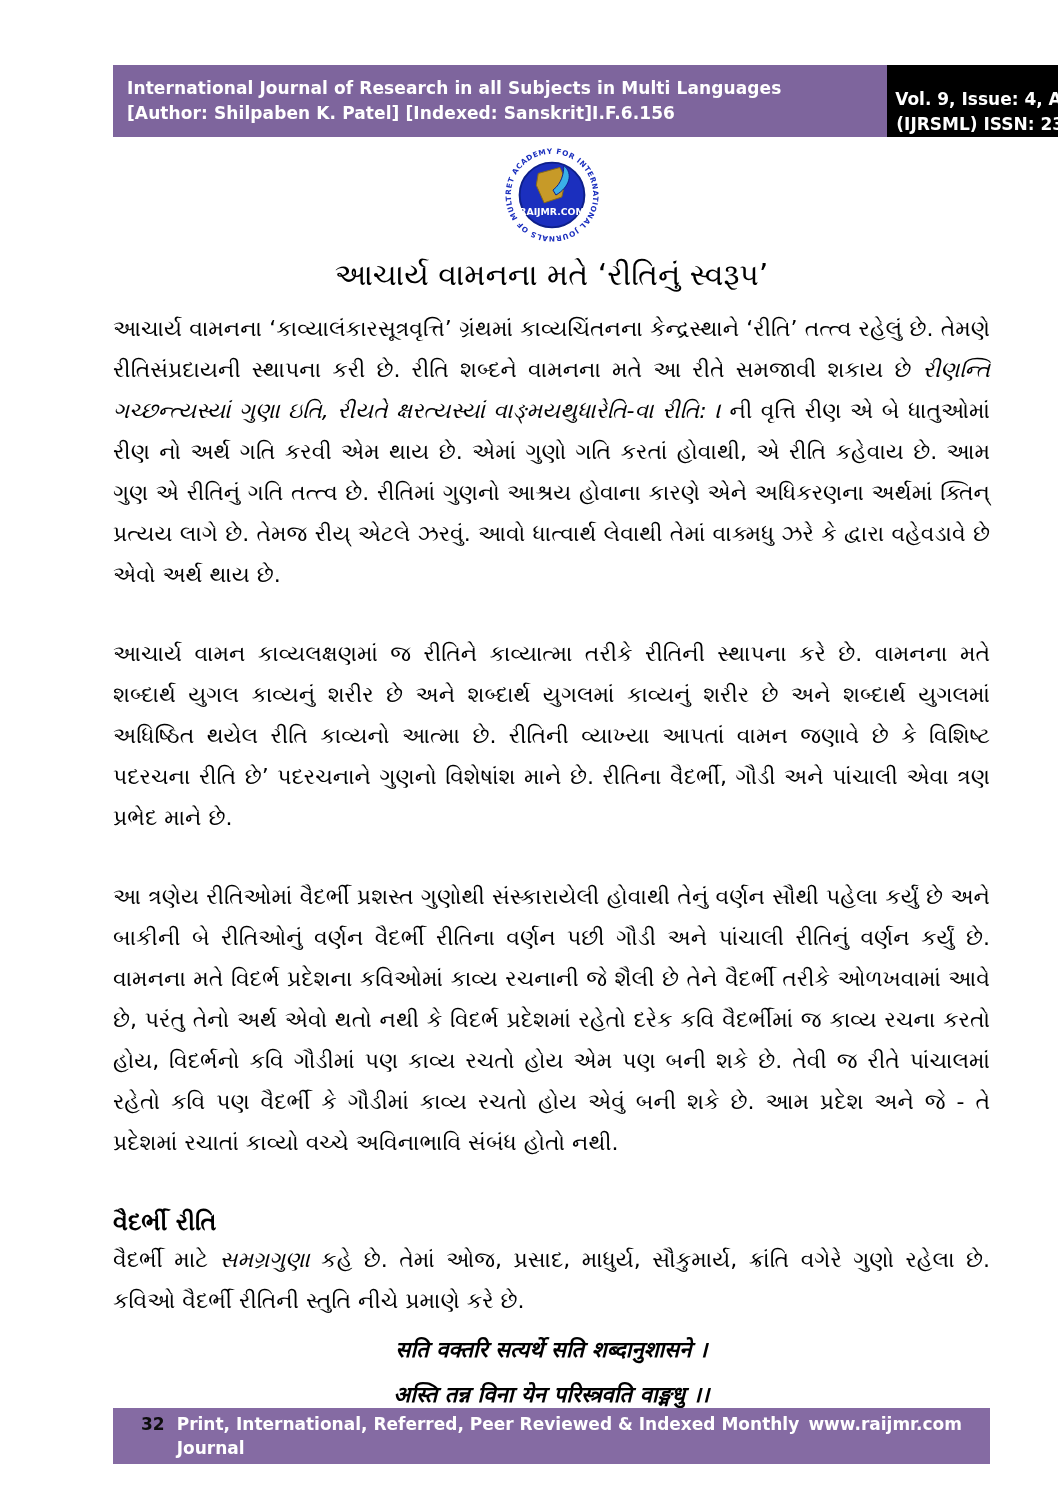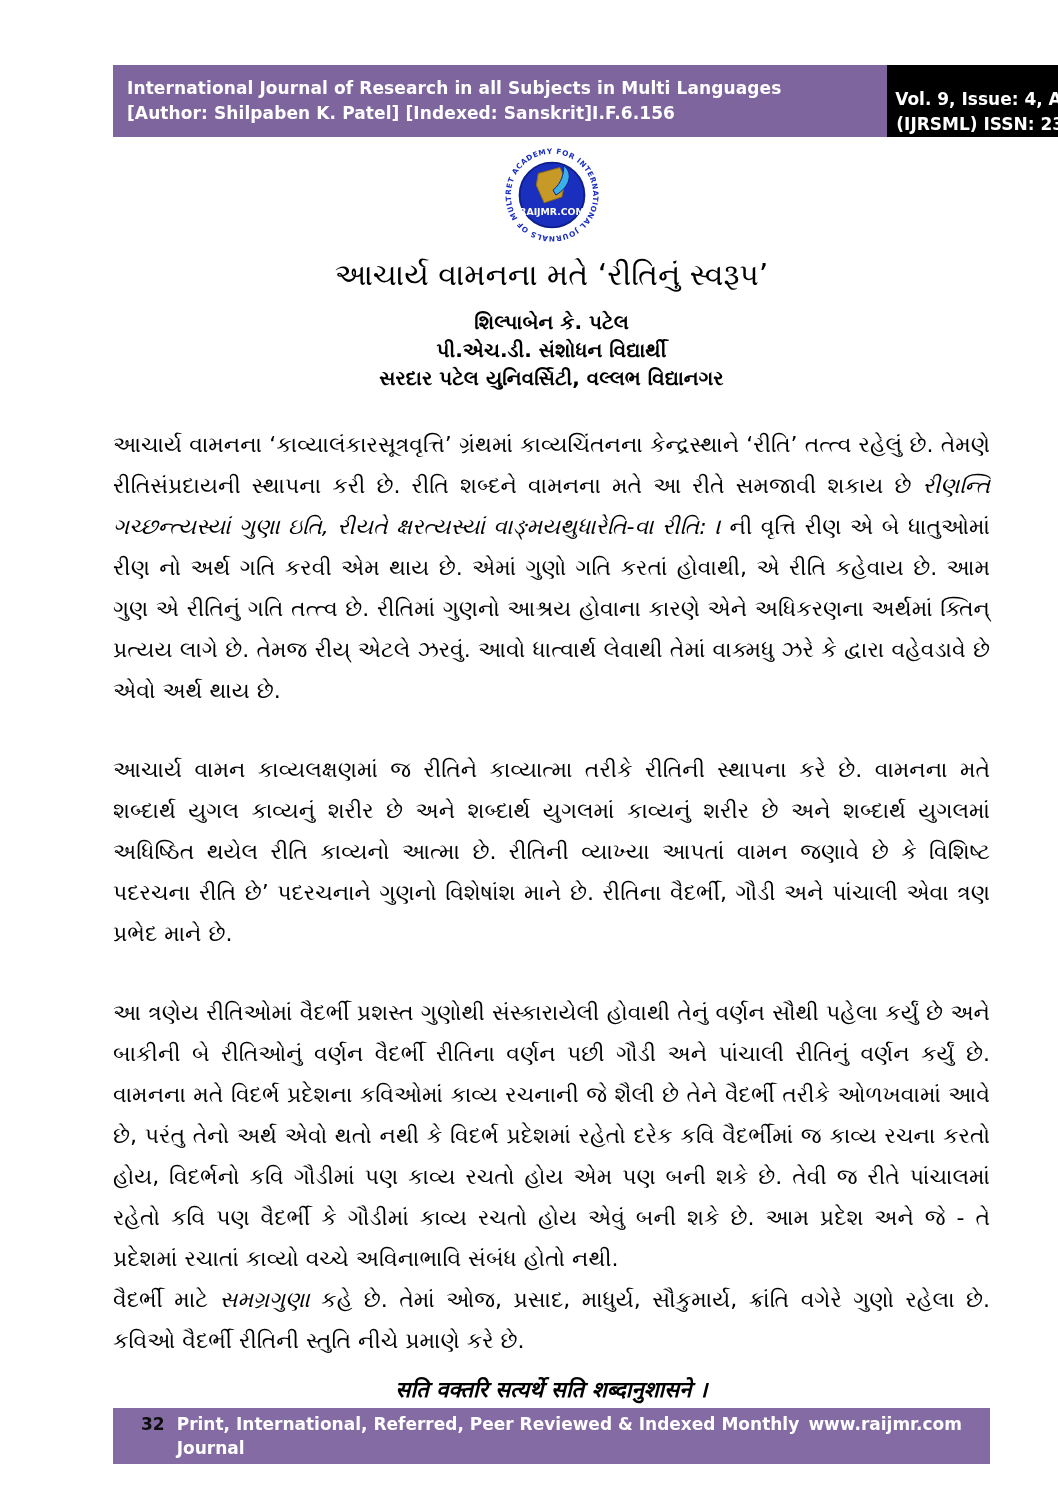--- a/index.html
+++ b/index.html
@@ -96,32 +96,28 @@
         </text>
         <circle cx="54" cy="54" r="33" fill="#1b2fbe" stroke="#0d1f8a" stroke-width="2"></circle>
         <path d="M40,32 L62,26 L68,38 L64,56 L46,62 L38,44 Z" fill="#c79a28" stroke="#8a6a14" stroke-width="1"></path>
         <path d="M66,24 C76,32 72,46 58,54 L55,49 C64,42 66,32 66,24 Z" fill="#3ab0e8" stroke="#0d1f8a" stroke-width="1"></path>
         <text x="54" y="74" text-anchor="middle" font-size="9.5" fill="#ffffff" font-weight="bold" font-family="DejaVu Sans, sans-serif">RAIJMR.COM</text>
       </svg>
     </div>
 
     <div class="title">આચાર્ય વામનના મતે ‘રીતિનું સ્વરૂપ’</div>
 
-    <div class="authors">
-      <div>શિલ્પાબેન કે. પટેલ</div>
-      <div>પી.એચ.ડી. સંશોધન વિદ્યાર્થી</div>
-      <div>સરદાર પટેલ યુનિવર્સિટી, વલ્લભ વિદ્યાનગર</div>
-    </div>
 
     <p class="body-para first"><span>આચાર્ય વામનના ‘કાવ્યાલંકારસૂત્રવૃત્તિ’ ગ્રંથમાં કાવ્યચિંતનના કેન્દ્રસ્થાને ‘રીતિ’ તત્ત્વ રહેલું છે.  તેમણે રીતિસંપ્રદાયની સ્થાપના કરી છે.  રીતિ શબ્દને વામનના મતે આ રીતે સમજાવી શકાય છે </span><span class="italic">રીણન્તિ ગચ્છન્ત્યસ્યાં ગુણા ઇતિ, રીયતે ક્ષરત્યસ્યાં વાઙ્મયથુધારેતિ-વા રીતિ: ।</span><span> ની વૃત્તિ રીણ એ બે ધાતુઓમાં રીણ નો અર્થ ગતિ કરવી એમ થાય છે.  એમાં ગુણો ગતિ કરતાં હોવાથી, એ રીતિ કહેવાય છે.  આમ ગુણ એ રીતિનું  ગતિ તત્ત્વ છે.  રીતિમાં ગુણનો આશ્રય હોવાના કારણે એને અધિકરણના અર્થમાં ક્તિન્ પ્રત્યય લાગે છે.  તેમજ રીય્ એટલે ઝરવું.  આવો ધાત્વાર્થ લેવાથી તેમાં વાક્મધુ ઝરે કે દ્વારા વહેવડાવે છે એવો અર્થ થાય છે.</span></p>
 
     <p class="body-para">આચાર્ય વામન કાવ્યલક્ષણમાં જ રીતિને કાવ્યાત્મા તરીકે રીતિની સ્થાપના કરે છે. વામનના મતે શબ્દાર્થ યુગલ કાવ્યનું શરીર છે અને શબ્દાર્થ યુગલમાં કાવ્યનું શરીર છે અને શબ્દાર્થ યુગલમાં અધિષ્ઠિત થયેલ રીતિ કાવ્યનો આત્મા છે.  રીતિની વ્યાખ્યા આપતાં વામન જણાવે છે કે વિશિષ્ટ પદરચના રીતિ છે’ પદરચનાને ગુણનો વિશેષાંશ માને છે.  રીતિના વૈદર્ભી, ગૌડી અને પાંચાલી એવા ત્રણ પ્રભેદ માને છે.</p>
 
     <p class="body-para">આ ત્રણેય રીતિઓમાં વૈદર્ભી પ્રશસ્ત ગુણોથી સંસ્કારાયેલી હોવાથી તેનું વર્ણન સૌથી પહેલા કર્યું છે અને બાકીની બે રીતિઓનું વર્ણન વૈદર્ભી રીતિના વર્ણન પછી ગૌડી અને પાંચાલી રીતિનું વર્ણન કર્યું છે.  વામનના મતે વિદર્ભ પ્રદેશના કવિઓમાં કાવ્ય રચનાની જે શૈલી છે તેને વૈદર્ભી તરીકે ઓળખવામાં આવે છે, પરંતુ તેનો અર્થ એવો થતો નથી કે વિદર્ભ પ્રદેશમાં રહેતો દરેક કવિ વૈદર્ભીમાં જ કાવ્ય રચના કરતો હોય, વિદર્ભનો કવિ ગૌડીમાં પણ કાવ્ય રચતો હોય એમ પણ બની શકે છે.  તેવી જ રીતે પાંચાલમાં રહેતો કવિ પણ વૈદર્ભી કે ગૌડીમાં કાવ્ય રચતો હોય એવું બની શકે છે.  આમ પ્રદેશ અને જે - તે પ્રદેશમાં રચાતાં કાવ્યો વચ્ચે અવિનાભાવિ સંબંધ હોતો નથી.</p>
 
+    <h2 class="section-heading">વૈદર્ભી રીતિ</h2>
     <p class="body-para first section-para"><span>વૈદર્ભી માટે </span><span class="italic">સમગ્રગુણા</span><span> કહે છે. તેમાં ઓજ, પ્રસાદ, માધુર્ય, સૌકુમાર્ય, ક્રાંતિ વગેરે ગુણો રહેલા છે.  કવિઓ વૈદર્ભી રીતિની સ્તુતિ નીચે પ્રમાણે કરે છે.</span></p>
 
     <div class="verse">
       <div>सति वक्तरि सत्यर्थे सति शब्दानुशासने ।</div>
       <div>अस्ति तन्न विना येन परिस्त्रवति वाङ्मधु ।।</div>
     </div>
 
   </div>
 
   <div class="footer">

